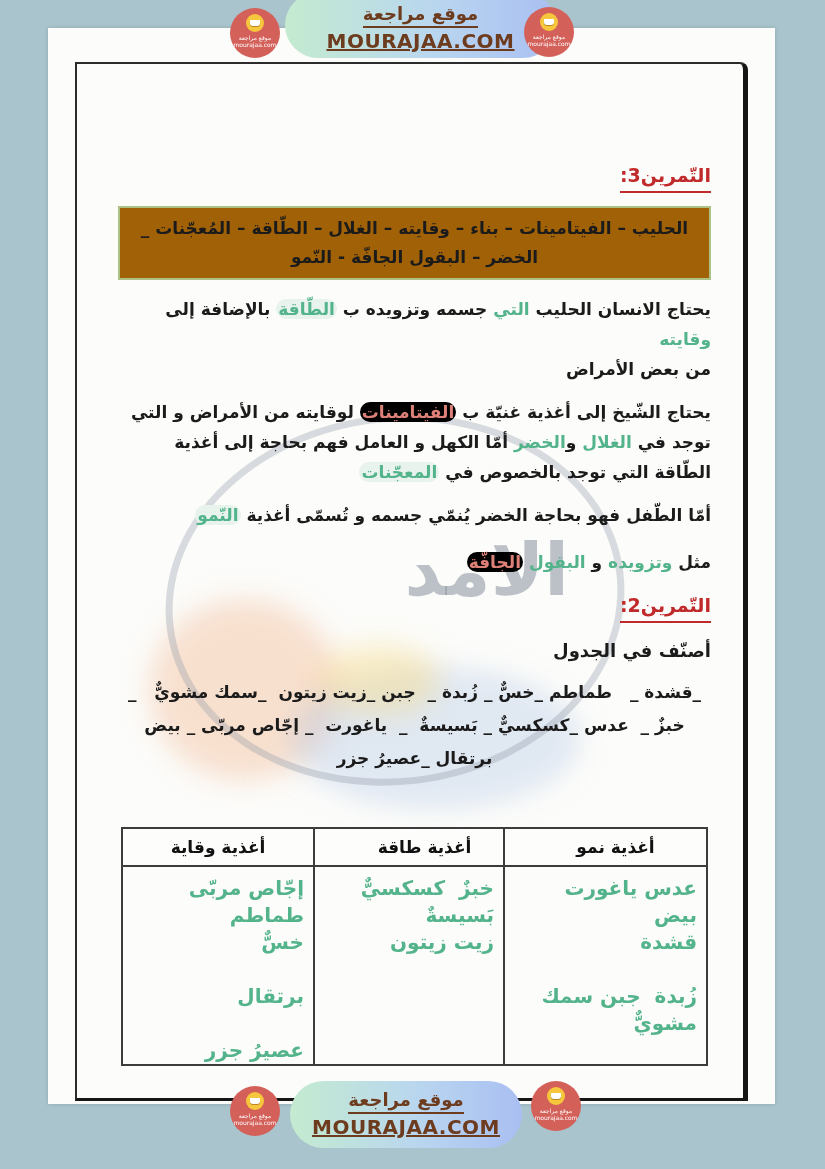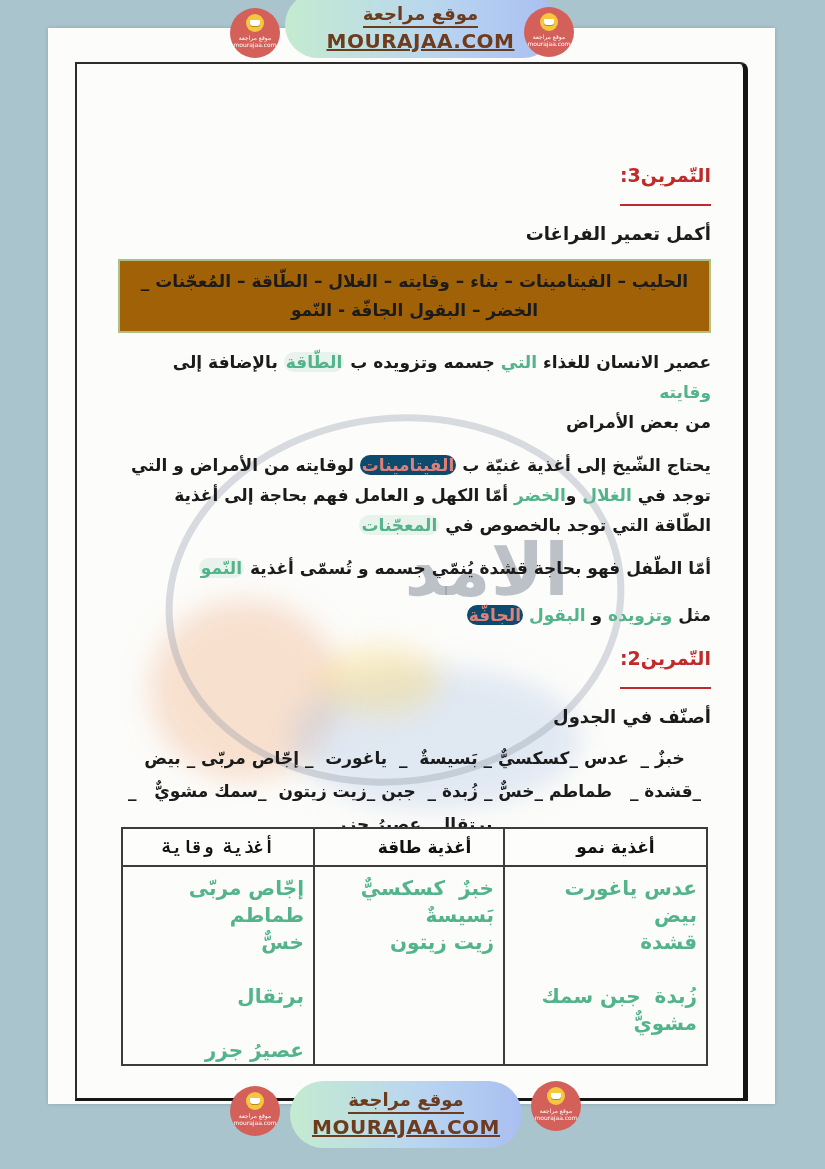--- a/index.html
+++ b/index.html
@@ -45,47 +45,47 @@
   .wm-yellow { left:320px; top:645px; width:120px; height:70px;  background:rgba(248,214,120,.40); }
   
   .content {
     position:absolute; left:118px; top:160px; width:593px; z-index:2;
     direction:rtl; text-align:right;
     color:#1b1b1b; font-size:17px; font-weight:600; line-height:30px;
   }
   .ex-title {
     display:inline-block;
     color:#c02a2a; font-size:19px; font-weight:bold;
-    border-bottom:2px solid #c02a2a; padding-bottom:14px;
+    border-bottom:2px solid #c02a2a; padding-bottom:1px;
     margin-bottom:13px;
   }
   .instruction { font-size:18px; margin-bottom:10px; }
   .word-bank {
     border:2px solid #aec184; background:#a16207;
     text-align:center; padding:6px 8px; line-height:29px;
     margin-bottom:14px;
   }
   .para { margin-bottom:13px; }
   .para-gap { margin-bottom:17px; }
   .g { color:#53b38b; }
   .r { color:#dd8078; }
   .hl { background:#e7f3ec; padding:0 2px; border-radius:10px; }
-  .r.hl { background:#0c4a6e; }
+  .r.hl { background:#000000; }
   .items-list { text-align:center; line-height:33px; white-space:pre-wrap; margin-top:2px; }
   
   .table-wrap { position:absolute; left:123px; top:827px; width:585px; z-index:2; direction:rtl; }
   table { border-collapse:collapse; width:585px; table-layout:fixed; }
   th, td { border:2px solid #3c3c3c; }
   th {
     height:38px; font-size:17px; font-weight:bold; color:#111;
     text-align:center; background:#fdfdfc;
   }
   th:nth-child(1) { width:203px;padding-left:20px; }
   th:nth-child(2) { width:190px;padding-left:31px; }
-  th:nth-child(3) { width:192px;font-family:Liberation Mono, monospace; }
+  th:nth-child(3) { width:192px; }
   td {
     height:175px; vertical-align:top; padding:8px 9px 0 4px;
     color:#53b38b; font-size:20px; font-weight:bold;
     text-align:right; line-height:27px; white-space:pre-wrap;
   }
   
   .pill {
     position:absolute; z-index:6;
     background:linear-gradient(90deg,#c4ebd0 0%, #b9d6ef 55%, #a9bff2 100%);
     border-radius:34px;
@@ -134,36 +134,35 @@
 <div class="watermark wm-blob wm-orange"></div>
 <div class="watermark wm-blob wm-blue"></div>
 <div class="watermark wm-blob wm-yellow"></div>
 <div class="watermark wm-ellipse"></div>
 <div class="watermark wm-text">الامد</div>
 
 <div class="content">
   <div>
     <span class="ex-title">التّمرين3:</span>
   </div>
-  <div class="instruction">أكمل تعمير الفراغات</div>
   <div class="word-bank">
       <div>الحليب – الفيتامينات – بناء – وقايته – الغلال – الطّاقة – المُعجّنات _</div>
       <div>الخضر – البقول الجافّة - النّمو</div>
     </div>
   <div>
-      <div class="para"><span>عصير الانسان للغذاء </span><span class="g">التي</span><span> جسمه وتزويده ب </span><span class="g hl">الطّاقة</span><span> بالإضافة إلى </span><span class="g">وقايته</span><br><span>من بعض الأمراض</span></div>
+      <div class="para"><span>يحتاج الانسان الحليب </span><span class="g">التي</span><span> جسمه وتزويده ب </span><span class="g hl">الطّاقة</span><span> بالإضافة إلى </span><span class="g">وقايته</span><br><span>من بعض الأمراض</span></div>
       <div class="para"><span>يحتاج الشّيخ إلى أغذية غنيّة ب </span><span class="r hl">الفيتامينات</span><span> لوقايته من الأمراض و التي</span><br><span>توجد في </span><span class="g">الغلال</span><span> و</span><span class="g">الخضر</span><span> أمّا الكهل و العامل فهم بحاجة إلى أغذية</span><br><span>الطّاقة  التي توجد بالخصوص في  </span><span class="g hl">المعجّنات</span></div>
-      <div class="para para-gap"><span>أمّا الطّفل فهو بحاجة قشدة يُنمّي جسمه و تُسمّى أغذية </span><span class="g hl">النّمو</span></div>
+      <div class="para para-gap"><span>أمّا الطّفل فهو بحاجة الخضر يُنمّي جسمه و تُسمّى أغذية </span><span class="g hl">النّمو</span></div>
       <div class="para"><span>مثل </span><span class="g">وتزويده</span><span> و </span><span class="g">البقول </span><span class="r hl">الجافّة</span></div>
     </div>
   <div>
     <span class="ex-title">التّمرين2:</span>
   </div>
   <div class="instruction">أصنّف في الجدول</div>
-  <div class="items-list"><div>خبزٌ _  عدس _كسكسيٌّ _ بَسيسةٌ  _  ياغورت  _ إجّاص مربّى _ بيض</div><div>_قشدة _   طماطم _خسٌّ _ زُبدة _  جبن _زيت زيتون  _سمك مشويٌّ   _</div><div>برتقال _عصيرُ جزر</div></div>
+  <div class="items-list"><div>_قشدة _   طماطم _خسٌّ _ زُبدة _  جبن _زيت زيتون  _سمك مشويٌّ   _</div><div>خبزٌ _  عدس _كسكسيٌّ _ بَسيسةٌ  _  ياغورت  _ إجّاص مربّى _ بيض</div><div>برتقال _عصيرُ جزر</div></div>
 </div>
 
 <div class="table-wrap">
   <table>
     <thead>
         <tr>
           <th>أغذية نمو</th>
           <th>أغذية طاقة</th>
           <th>أغذية وقاية</th>
         </tr>

